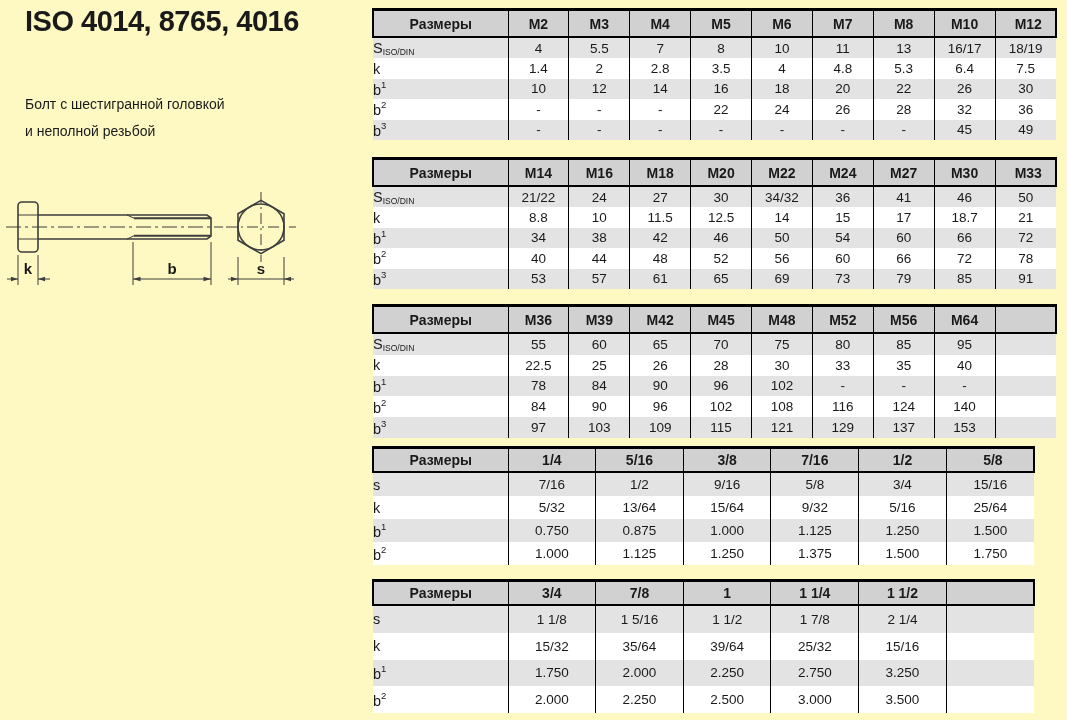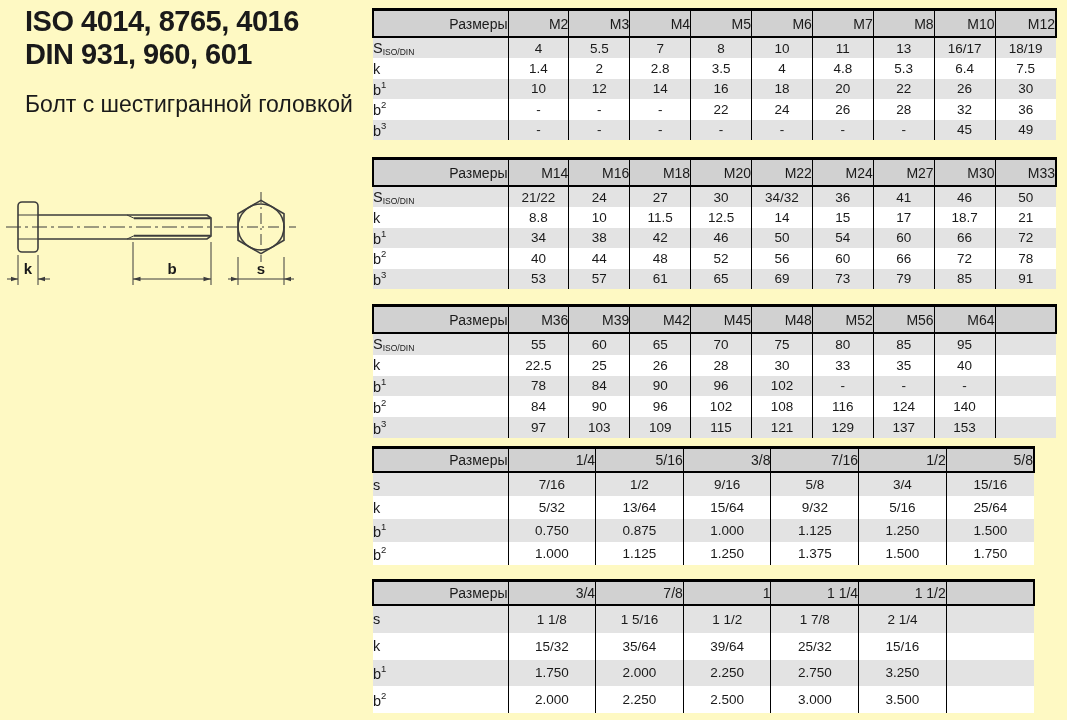--- a/index.html
+++ b/index.html
@@ -10,34 +10,34 @@
     --line:#3d3d3d;
     --text:#1a1a1a;
   }
   html,body{margin:0;padding:0;background:#fff;}
   .page{
     position:relative;width:1067px;height:720px;overflow:hidden;background:#fef9c3;
     font-family:"Liberation Sans", sans-serif;color:var(--text);
   }
   
   .title{position:absolute;left:25px;top:5px;font-weight:bold;font-size:29px;line-height:33px;letter-spacing:-0.5px;}
-  .subtitle{position:absolute;left:25px;top:91px;font-size:23px;line-height:27px;}
+  .subtitle{position:absolute;left:25px;top:91px;font-size:14px;line-height:27px;}
   .drawing{position:absolute;left:0;top:185px;width:330px;height:130px;}
   .notes{position:absolute;left:20px;top:318px;font-size:15.5px;line-height:23px;}
   
   .tbl{position:absolute;left:372px;}
   .tbl table{border-collapse:collapse;table-layout:fixed;}
   .t-metric table{width:685px;}
   .t-imperial table{width:663px;}
   .tbl col.c-label{width:135px;}
   .tbl thead th{
     background:var(--header-bg);
     border-top:3px solid var(--border);
     border-bottom:2.5px solid var(--border);
-    font-weight:normal;font-size:14px;padding:0;text-align:right;
+    font-weight:bold;font-size:14px;padding:0;text-align:center;
   }
   .tbl thead th + th{border-left:1px solid var(--border);}
   .tbl thead th:first-child{border-left:2px solid var(--border);}
   .tbl thead th:last-child{border-right:2px solid var(--border);padding-left:6px;}
   .tbl tbody tr:nth-child(odd){background:var(--row-alt-bg);}
   .tbl tbody tr:nth-child(even){background:var(--row-bg);}
   .tbl tbody th{font-weight:normal;font-size:14.5px;padding:0;text-align:left;}
   .tbl tbody td{
     border-left:1px solid var(--border);
     font-size:13.5px;padding:0;text-align:center;
@@ -60,25 +60,25 @@
   .drawing .arrow{fill:var(--line);stroke:none;}
   .drawing text{font-family:"Liberation Sans", sans-serif;font-weight:bold;font-size:15px;fill:var(--text);text-anchor:middle;}
 </style>
 </head>
 <body>
 
 <div class="page">
 
   <div class="title">
     <div>ISO 4014, 8765, 4016</div>
-    <div>DIN 931, 960, 601</div>
   </div>
 
   <div class="subtitle">
     <div>Болт с шестигранной головкой</div>
+    <div>и неполной резьбой</div>
   </div>
 
   <svg class="drawing" viewBox="0 0 330 130">
 
     <g>
       <rect class="outline" x="18" y="17" width="20" height="50" rx="4" ry="4"></rect>
       <path class="thin" d="M18 30 H38 M18 54 H38"></path>
       <path class="outline" d="M38 30 H207 L211 33 V51 L207 54 H38"></path>
       <path class="thread" d="M134 33.2 H210.5 M134 50.8 H210.5"></path>
       <path class="thin" d="M127 30 L134 33.2 M127 54 L134 50.8"></path>

